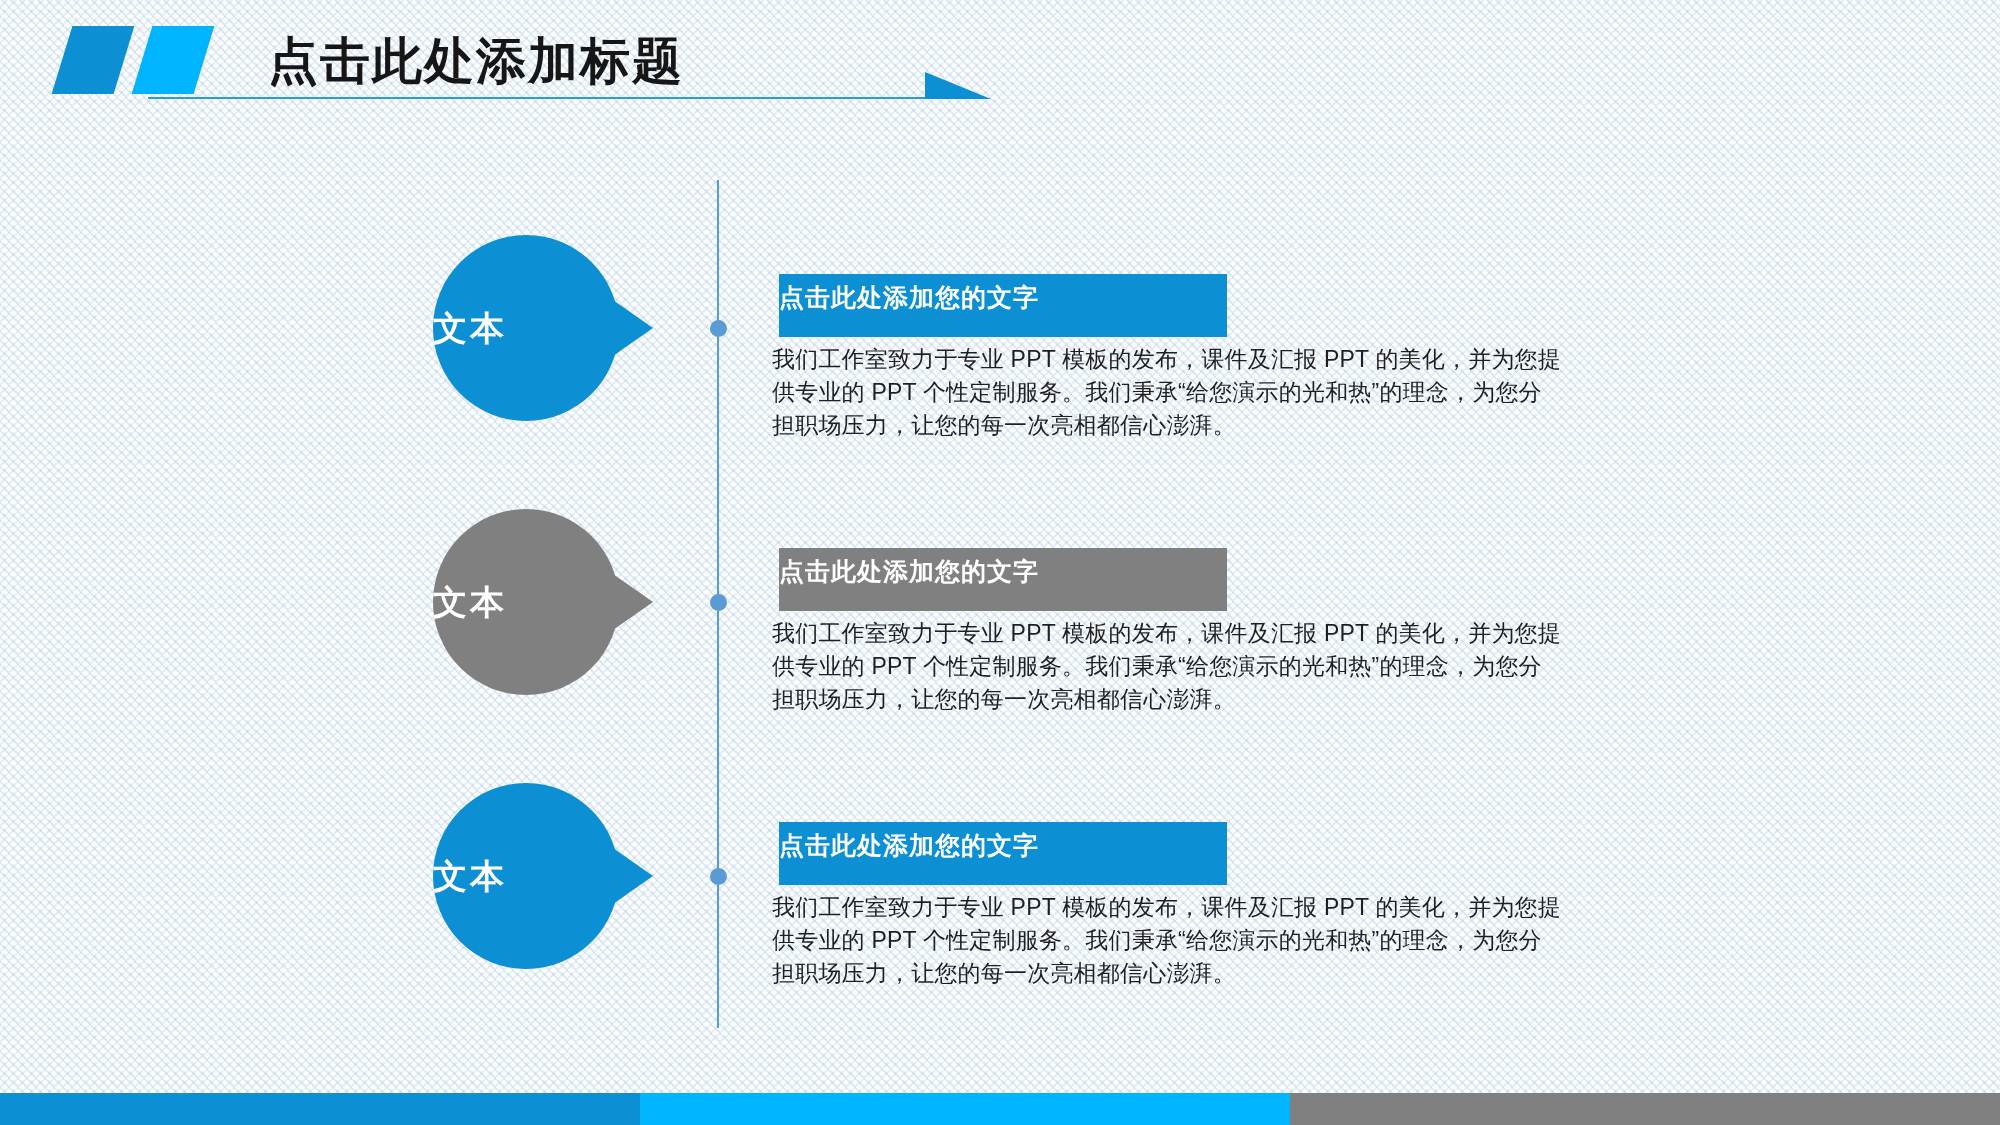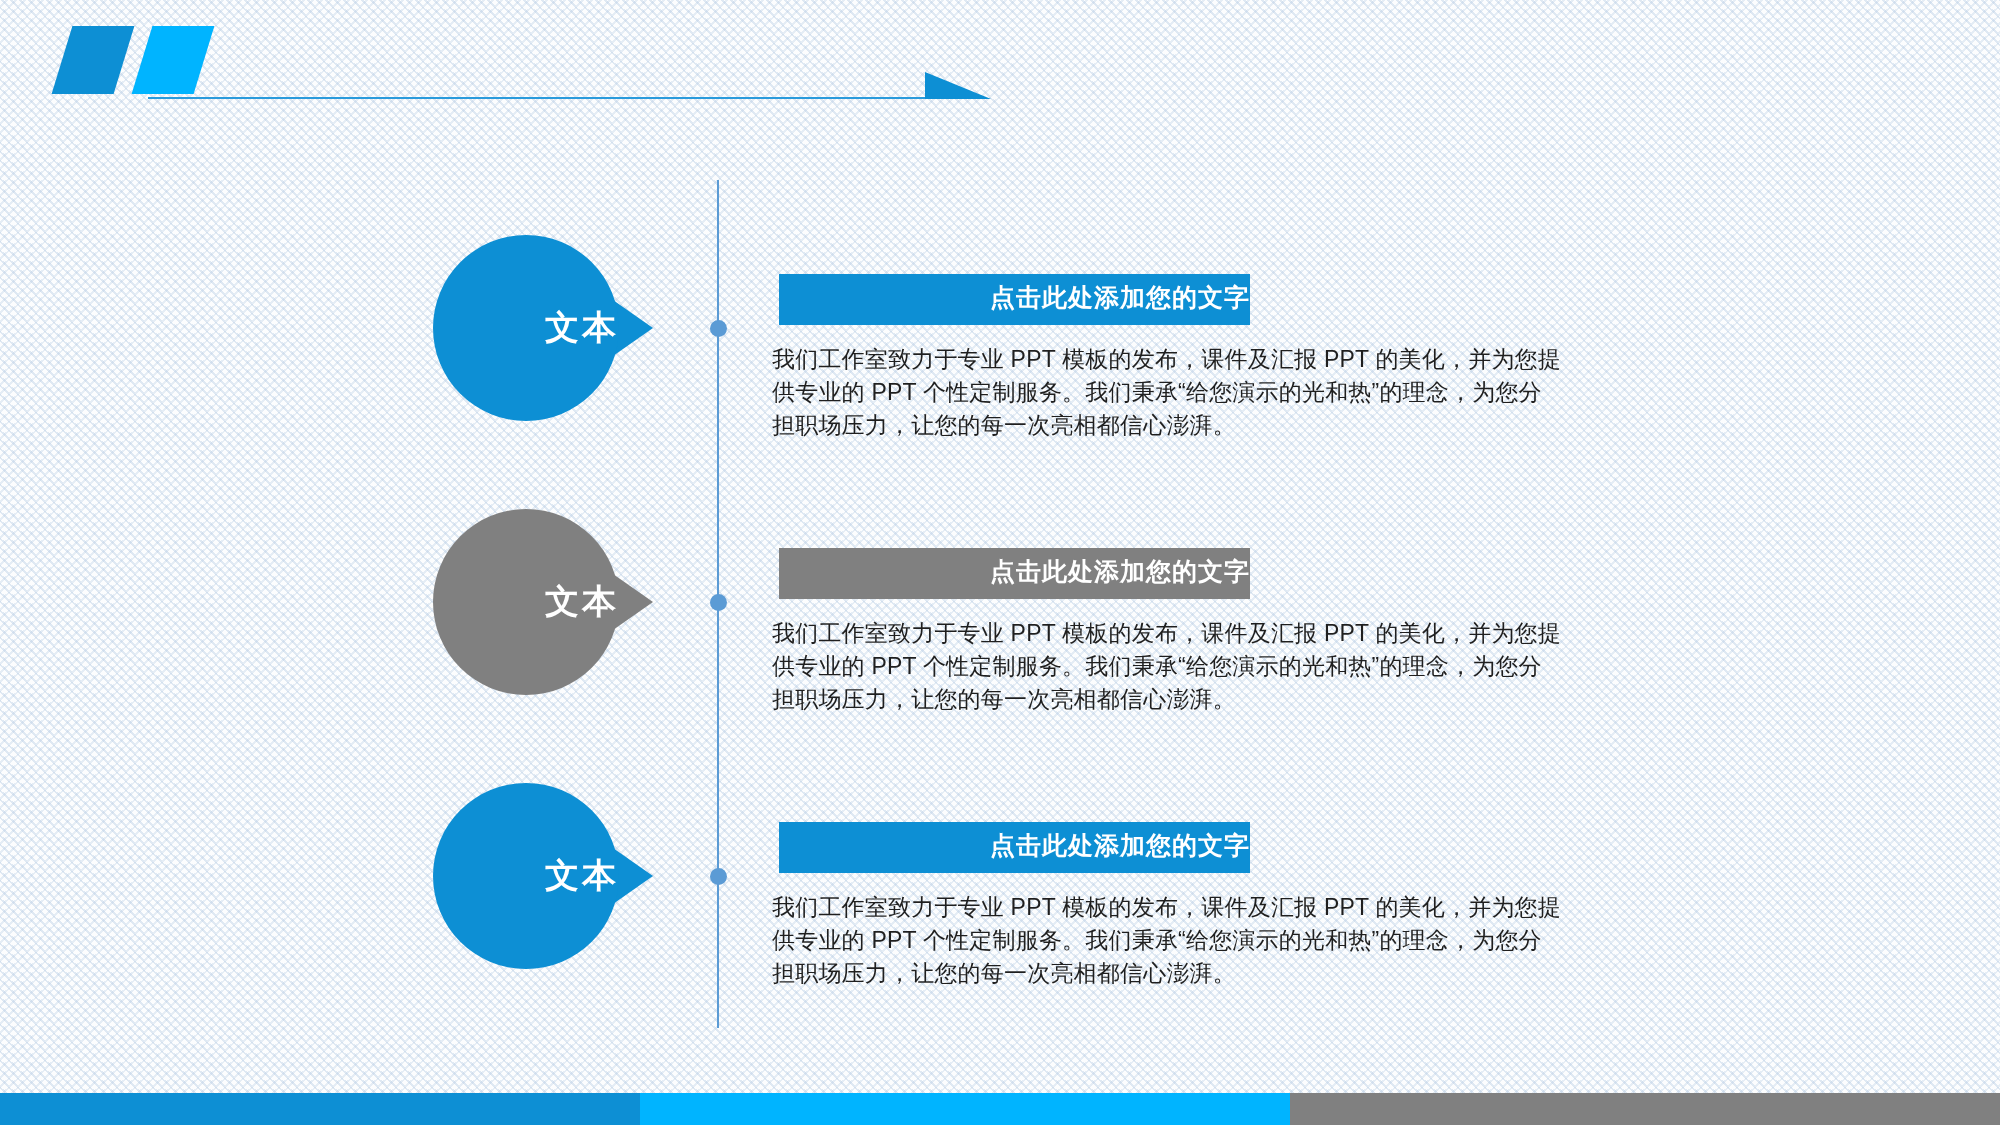--- a/index.html
+++ b/index.html
@@ -112,43 +112,41 @@
     border-top: 56px solid transparent;
     border-bottom: 56px solid transparent;
     border-left: 80px solid currentColor;
   }
   .node .node-label {
     position: absolute;
     left: 0;
     top: 50%;
     margin-top: -24px;
     width: 186px;
-    text-align: right;
+    text-align: left;
     font-size: 34px;
     font-weight: bold;
     color: #ffffff;
     line-height: 48px;
     letter-spacing: 3px;
     z-index: 3;
-    font-family: Liberation Serif, serif;
   }
 
   
   .row-heading {
     position: absolute;
     left: 779px;
     width: 448px;
-    height: 51px;
+    height: 63px;
     line-height: 47px;
-    text-align: right;
+    text-align: left;
     color: #ffffff;
     font-size: 25px;
     font-weight: bold;
     letter-spacing: 1px;
-    padding-left: 23px;
   }
   .row-body {
     position: absolute;
     left: 772px;
     width: 790px;
     color: #1f1f1f;
     font-size: 23px;
     line-height: 33px;
     letter-spacing: 0.2px;
   }
@@ -169,20 +167,21 @@
 </head>
 <body>
 
 <div id="slide">
 
   <div id="slide-bg"></div>
 
   <div class="para-mark" id="para-dark"></div>
   <div class="para-mark" id="para-light"></div>
 
+  <div id="page-title">点击此处添加标题</div>
 
   <div id="title-rule"></div>
   <div id="title-arrow"></div>
 
   <div id="spine"></div>
 
   <div class="spine-dot" style="top:320px"></div>
   <div class="spine-dot" style="top:594px"></div>
   <div class="spine-dot" style="top:868px"></div>
 

